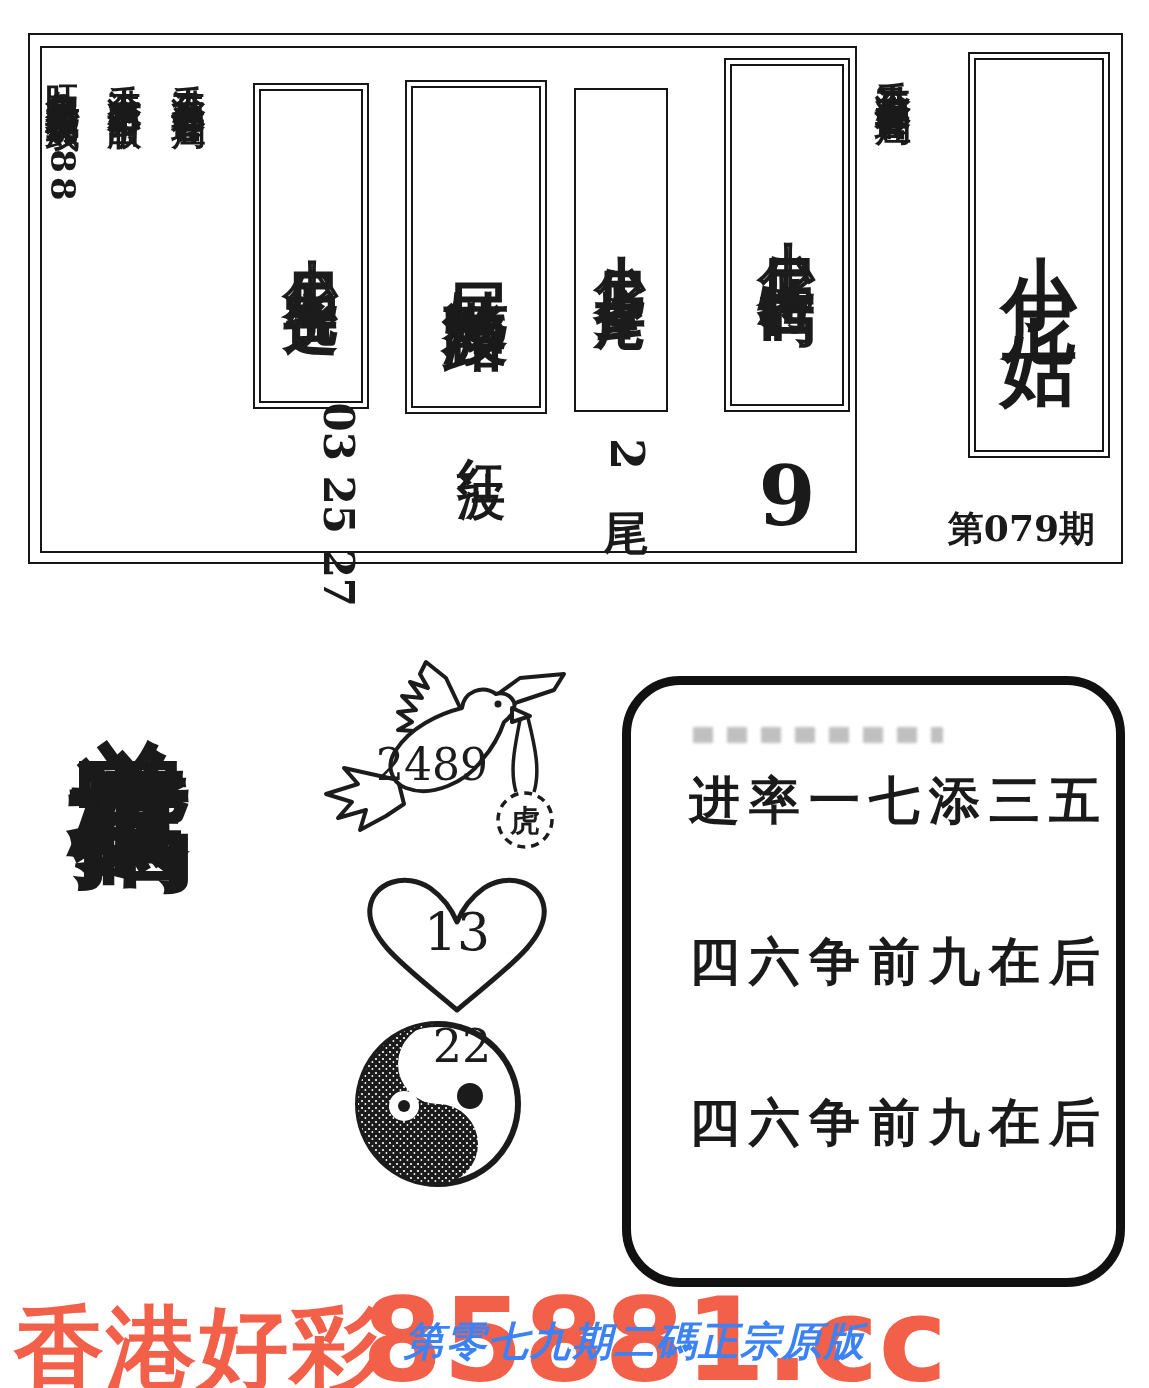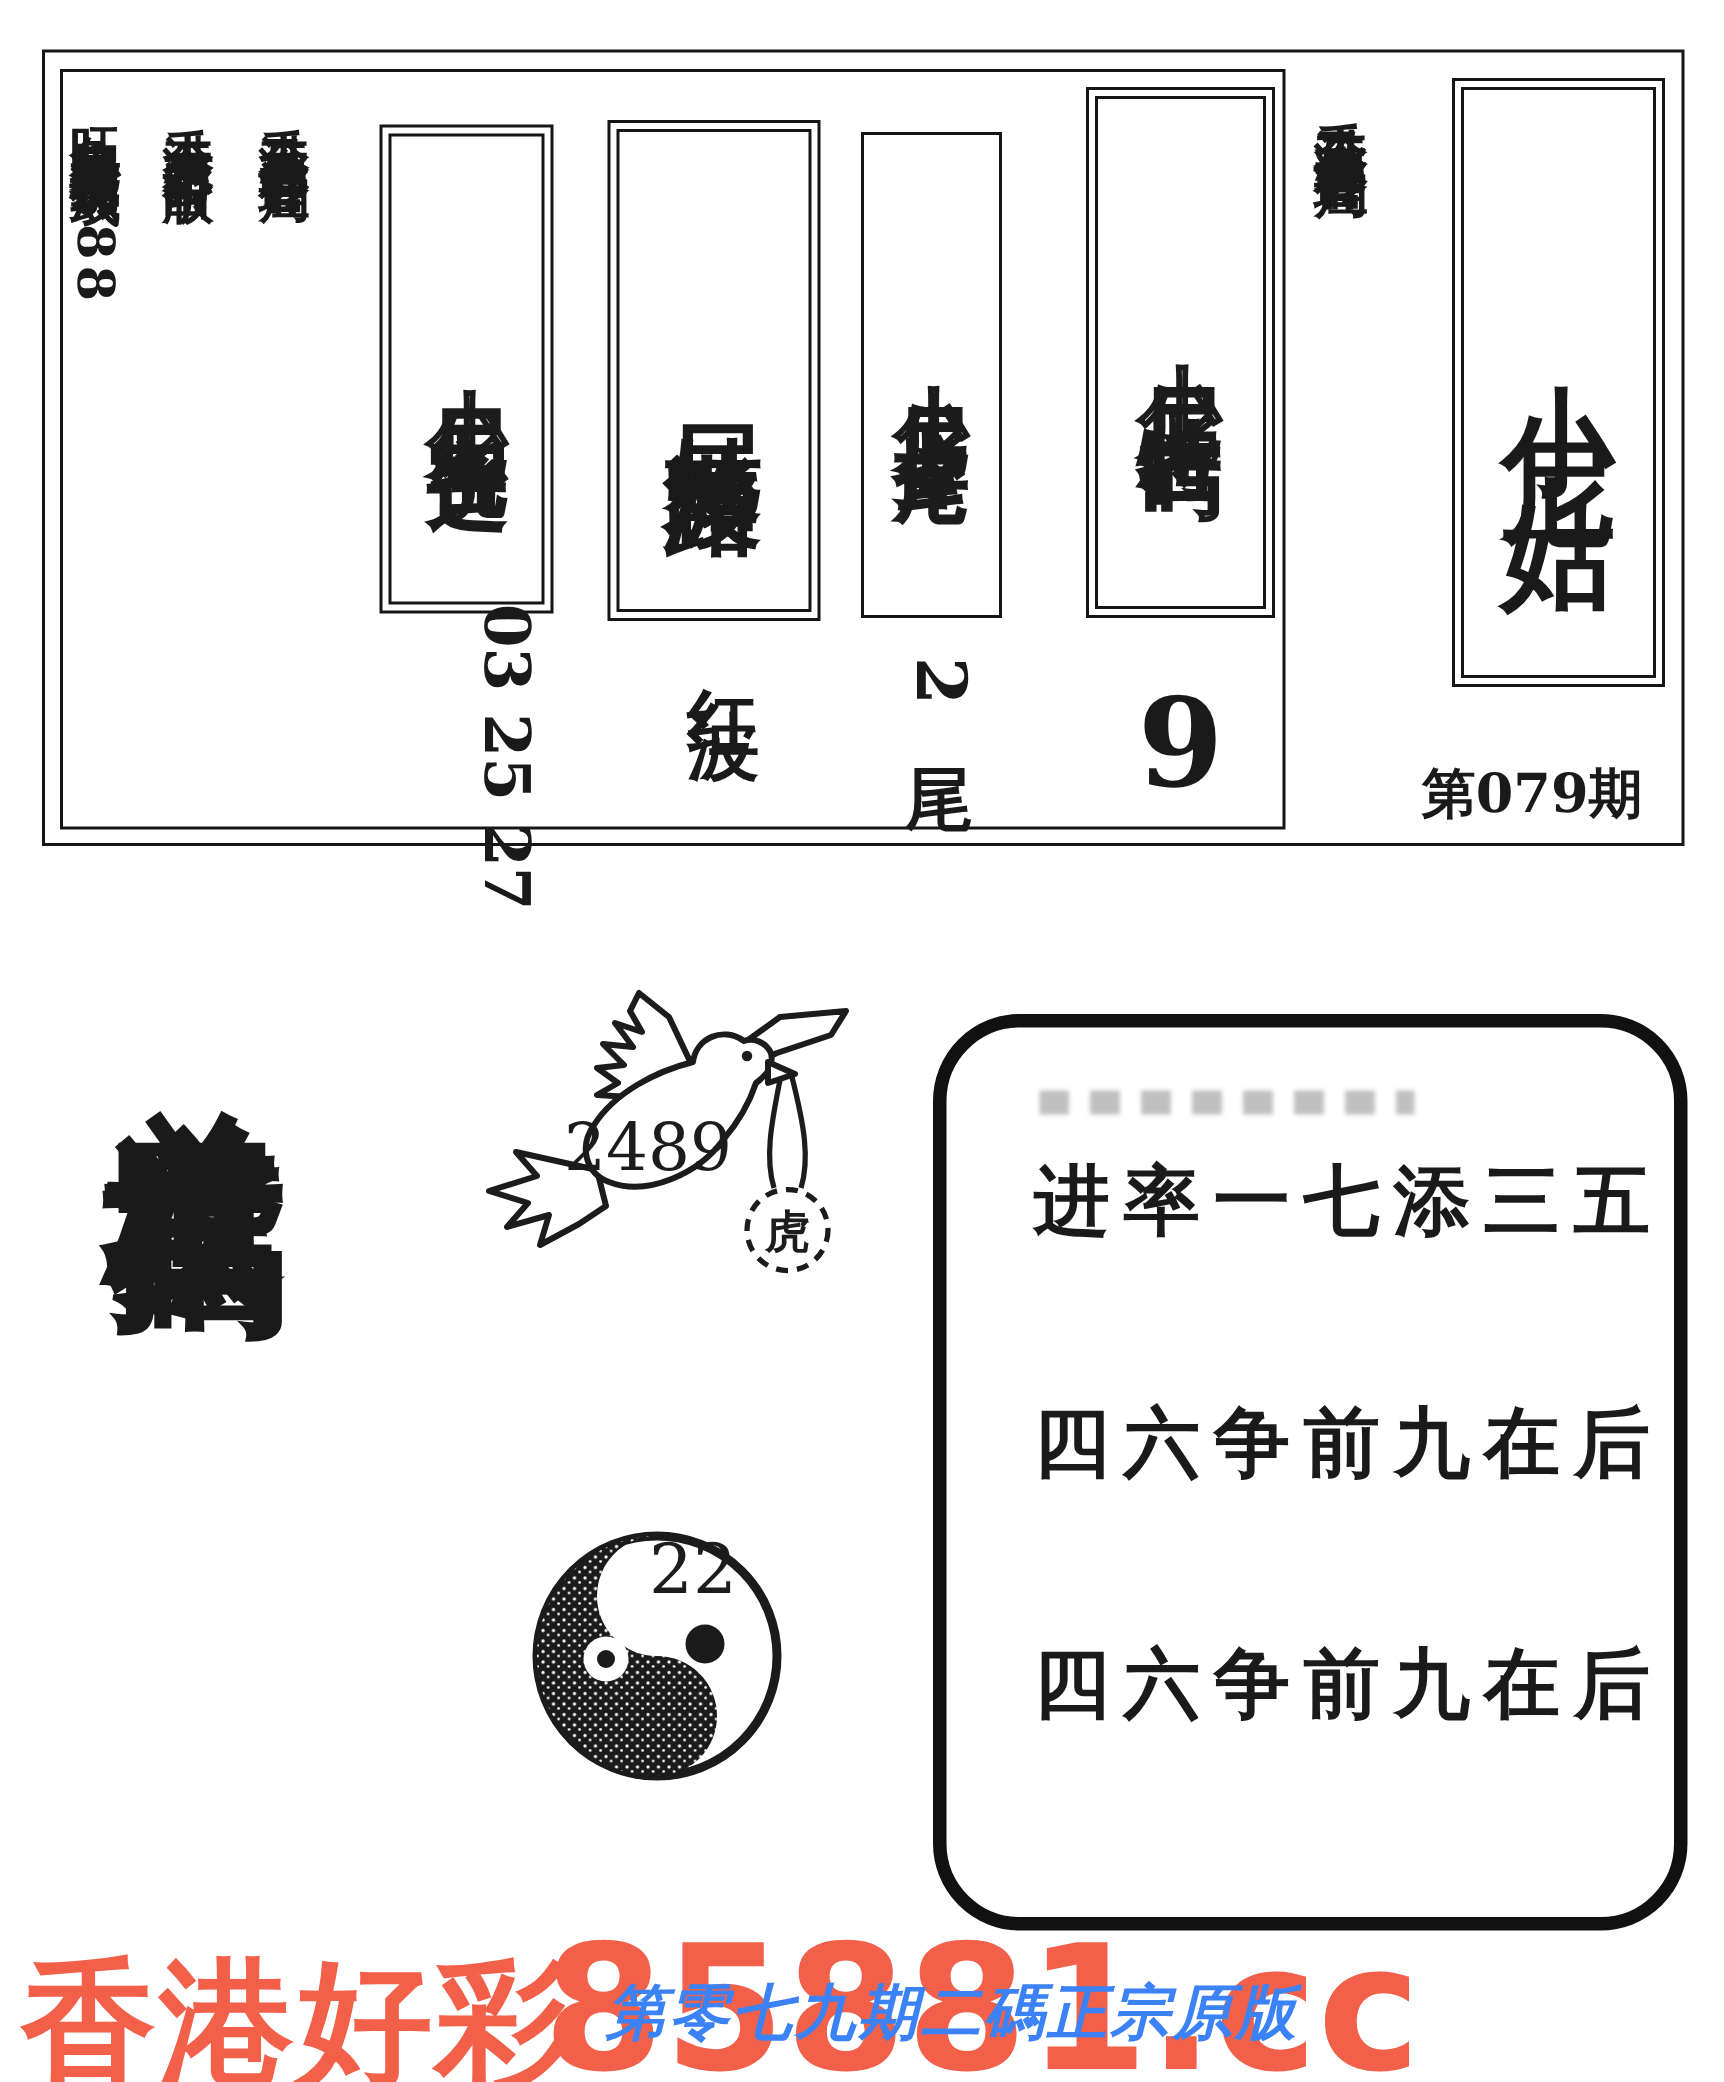--- a/index.html
+++ b/index.html
@@ -89,20 +89,26 @@
 
       <path d="M208,68 C202,98 198,120 204,140" fill="none" stroke="#1c1c1c" stroke-width="3.5"></path>
       <path d="M216,66 C224,98 228,120 222,140" fill="none" stroke="#1c1c1c" stroke-width="3.5"></path>
 
       <circle cx="213" cy="168" r="27" fill="#fff" stroke="#1c1c1c" stroke-width="3.5" stroke-dasharray="8 6"></circle>
       <text x="213" y="179" font-size="30" font-weight="bold" text-anchor="middle" fill="#1c1c1c">虎</text>
       <text x="120" y="128" font-size="44" text-anchor="middle" fill="#1c1c1c">2489</text>
     </svg>
   </div>
 
+  <div class="abs" style="left:348px;top:862px;">
+    <svg width="218" height="152" viewBox="0 0 218 152">
+      <path d="M109,148 C62,108 18,78 22,46 C25,20 58,10 82,26 C96,36 104,48 109,60 C114,48 122,36 136,26 C160,10 193,20 196,46 C200,78 156,108 109,148 Z" fill="#ffffff" stroke="#1c1c1c" stroke-width="5" stroke-linejoin="round"></path>
+      <text x="109" y="88" font-size="52" text-anchor="middle" fill="#1c1c1c">13</text>
+    </svg>
+  </div>
 
   <div class="abs" style="left:346px;top:1014px;">
     <svg width="186" height="176" viewBox="0 0 186 176">
       <defs>
         <pattern id="speckle" width="7" height="7" patternUnits="userSpaceOnUse">
           <rect width="7" height="7" fill="#1b1b1b"></rect>
           <circle cx="2" cy="3" r="1.1" fill="#ffffff"></circle>
           <circle cx="5.4" cy="6" r="0.9" fill="#ffffff"></circle>
         </pattern>
       </defs>

